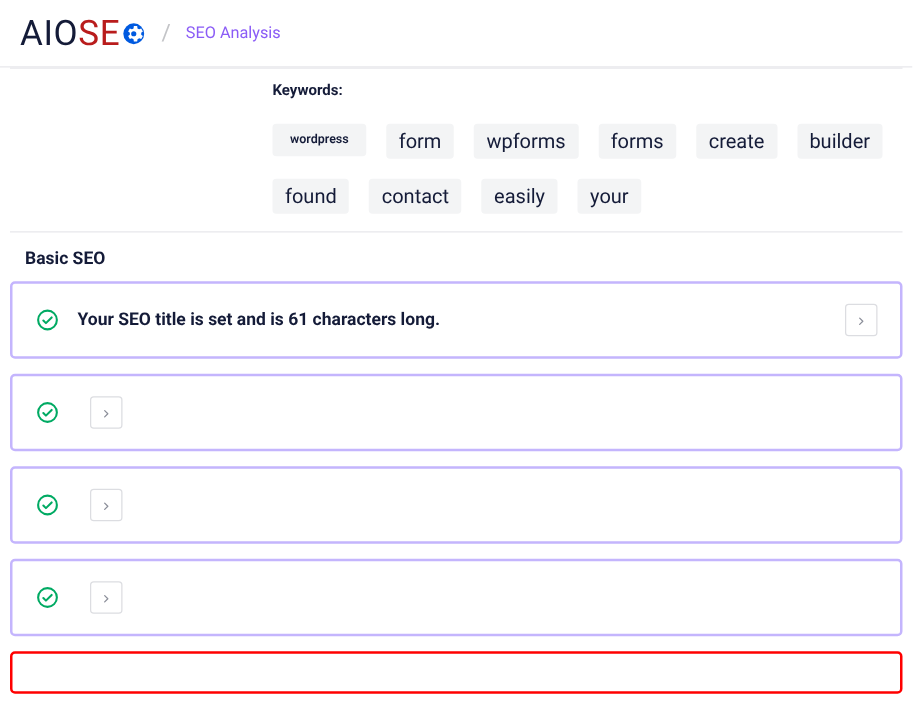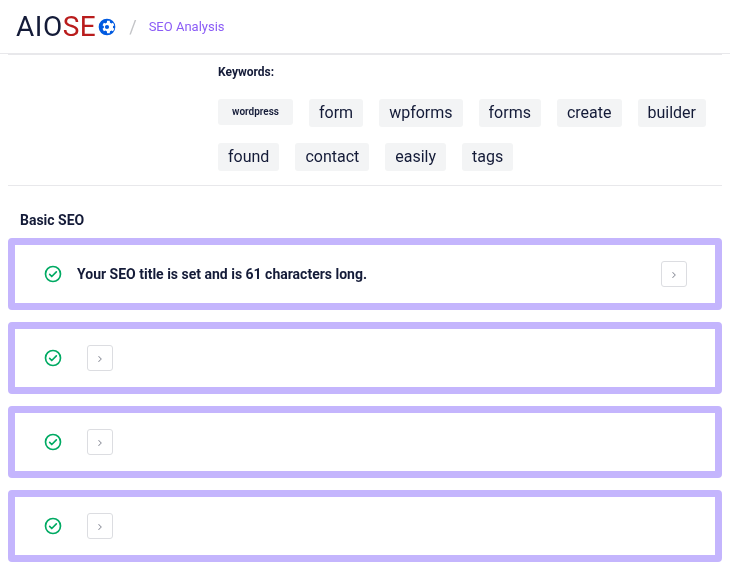--- a/index.html
+++ b/index.html
@@ -71,29 +71,29 @@
   }
   .kw-tag.primary {
     font-size:10px;
     font-weight:600;
     padding:8px 14px;
   }
   .section-title {
     font-size:14px;
     font-weight:700;
     color:#141B38;
-    margin: 26px 0 10px 12px;
+    margin: 13px 0 10px 12px;
   }
   .check-row {
     display:flex;
     align-items:center;
-    border:7px solid #c4b5fd;
+    border:2px solid #c4b5fd;
     border-radius:4px;
     margin: 0 0 12px 0;
-    padding: 16px 28px;
+    padding: 16px 18px;
     background:#fff;
   }
   .check-row.highlight {
     border:2px solid #ff0000;
     padding:15px 13px;
   }
   .status-icon {
     width:20px; height:20px;
     flex-shrink:0;
     display:inline-flex;
@@ -144,21 +144,21 @@
       <div class="kw-label">Keywords:</div>
       <span class="kw-tag primary">wordpress</span>
       <span class="kw-tag">form</span>
       <span class="kw-tag">wpforms</span>
       <span class="kw-tag">forms</span>
       <span class="kw-tag">create</span>
       <span class="kw-tag">builder</span>
       <span class="kw-tag">found</span>
       <span class="kw-tag">contact</span>
       <span class="kw-tag">easily</span>
-      <span class="kw-tag">tags</span>
+      <span class="kw-tag">your</span>
     </div>
   </div>
 
   <div class="section-title">Basic SEO</div>
 
   <div id="checks-container">
       <div class="check-row">
         <span class="status-icon">
           <svg viewBox="0 0 24 24">
             <circle cx="12" cy="12" r="9" fill="none" stroke="#00AA63" stroke-width="2"></circle>

